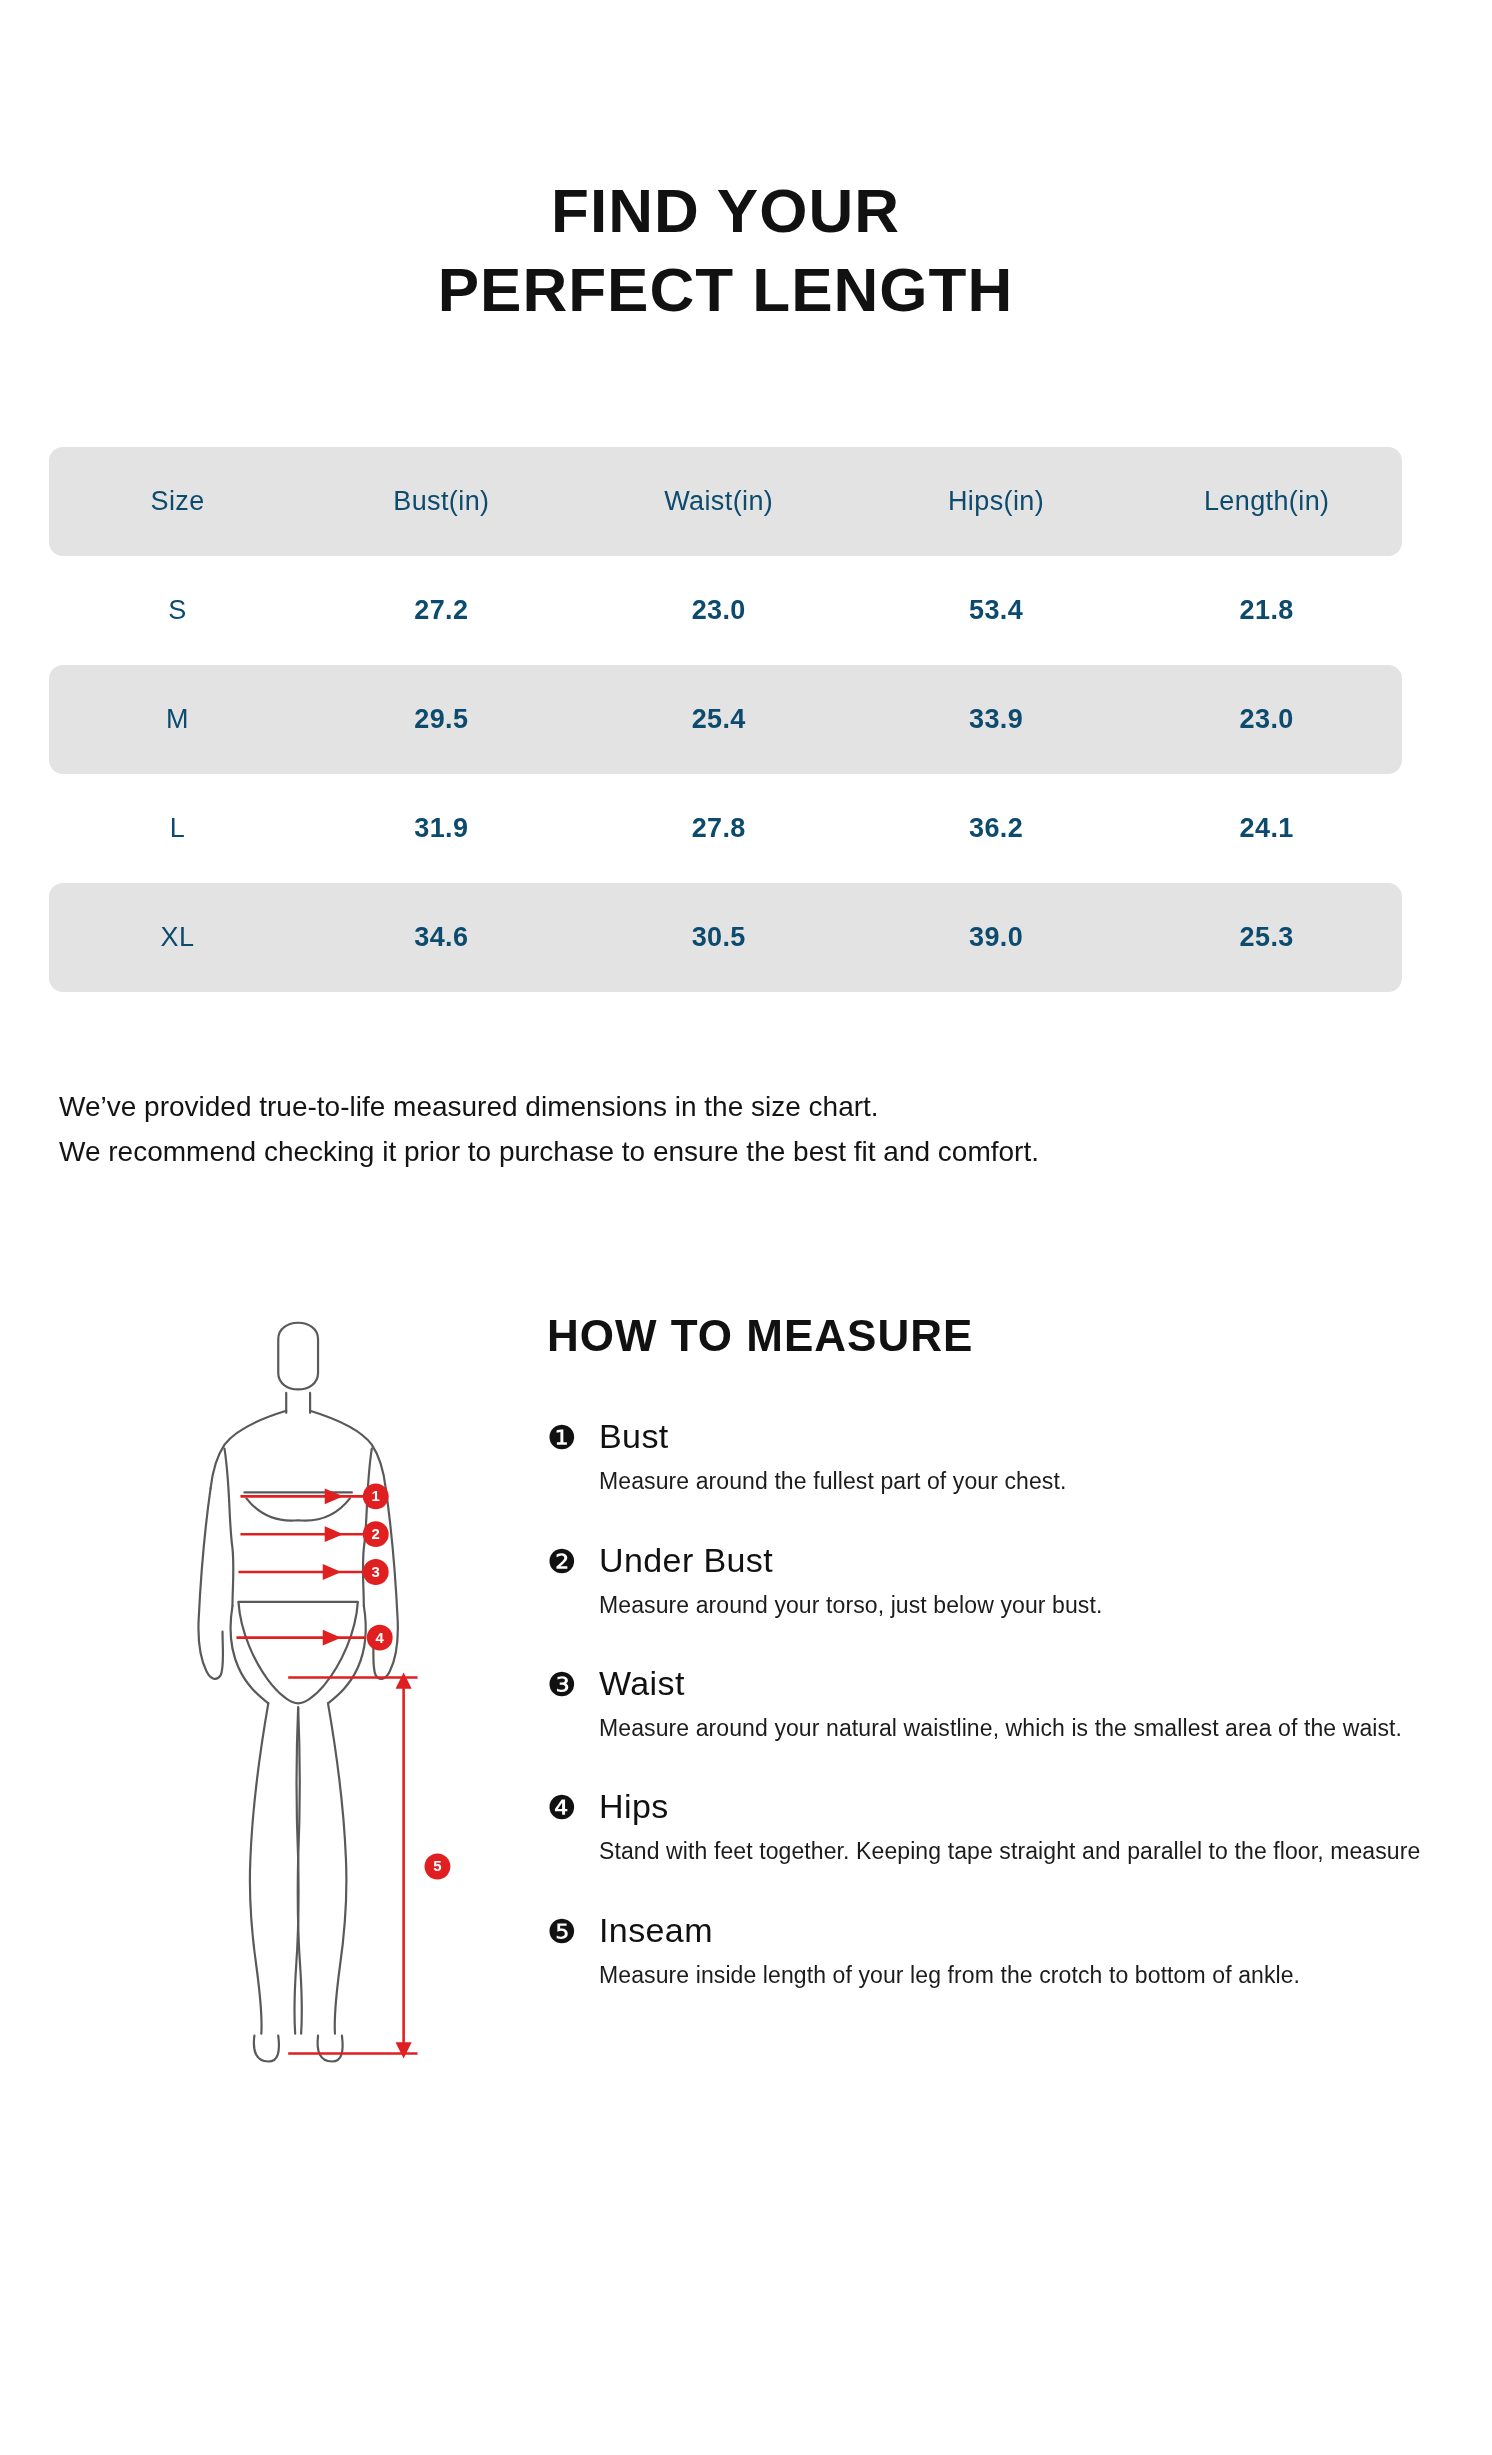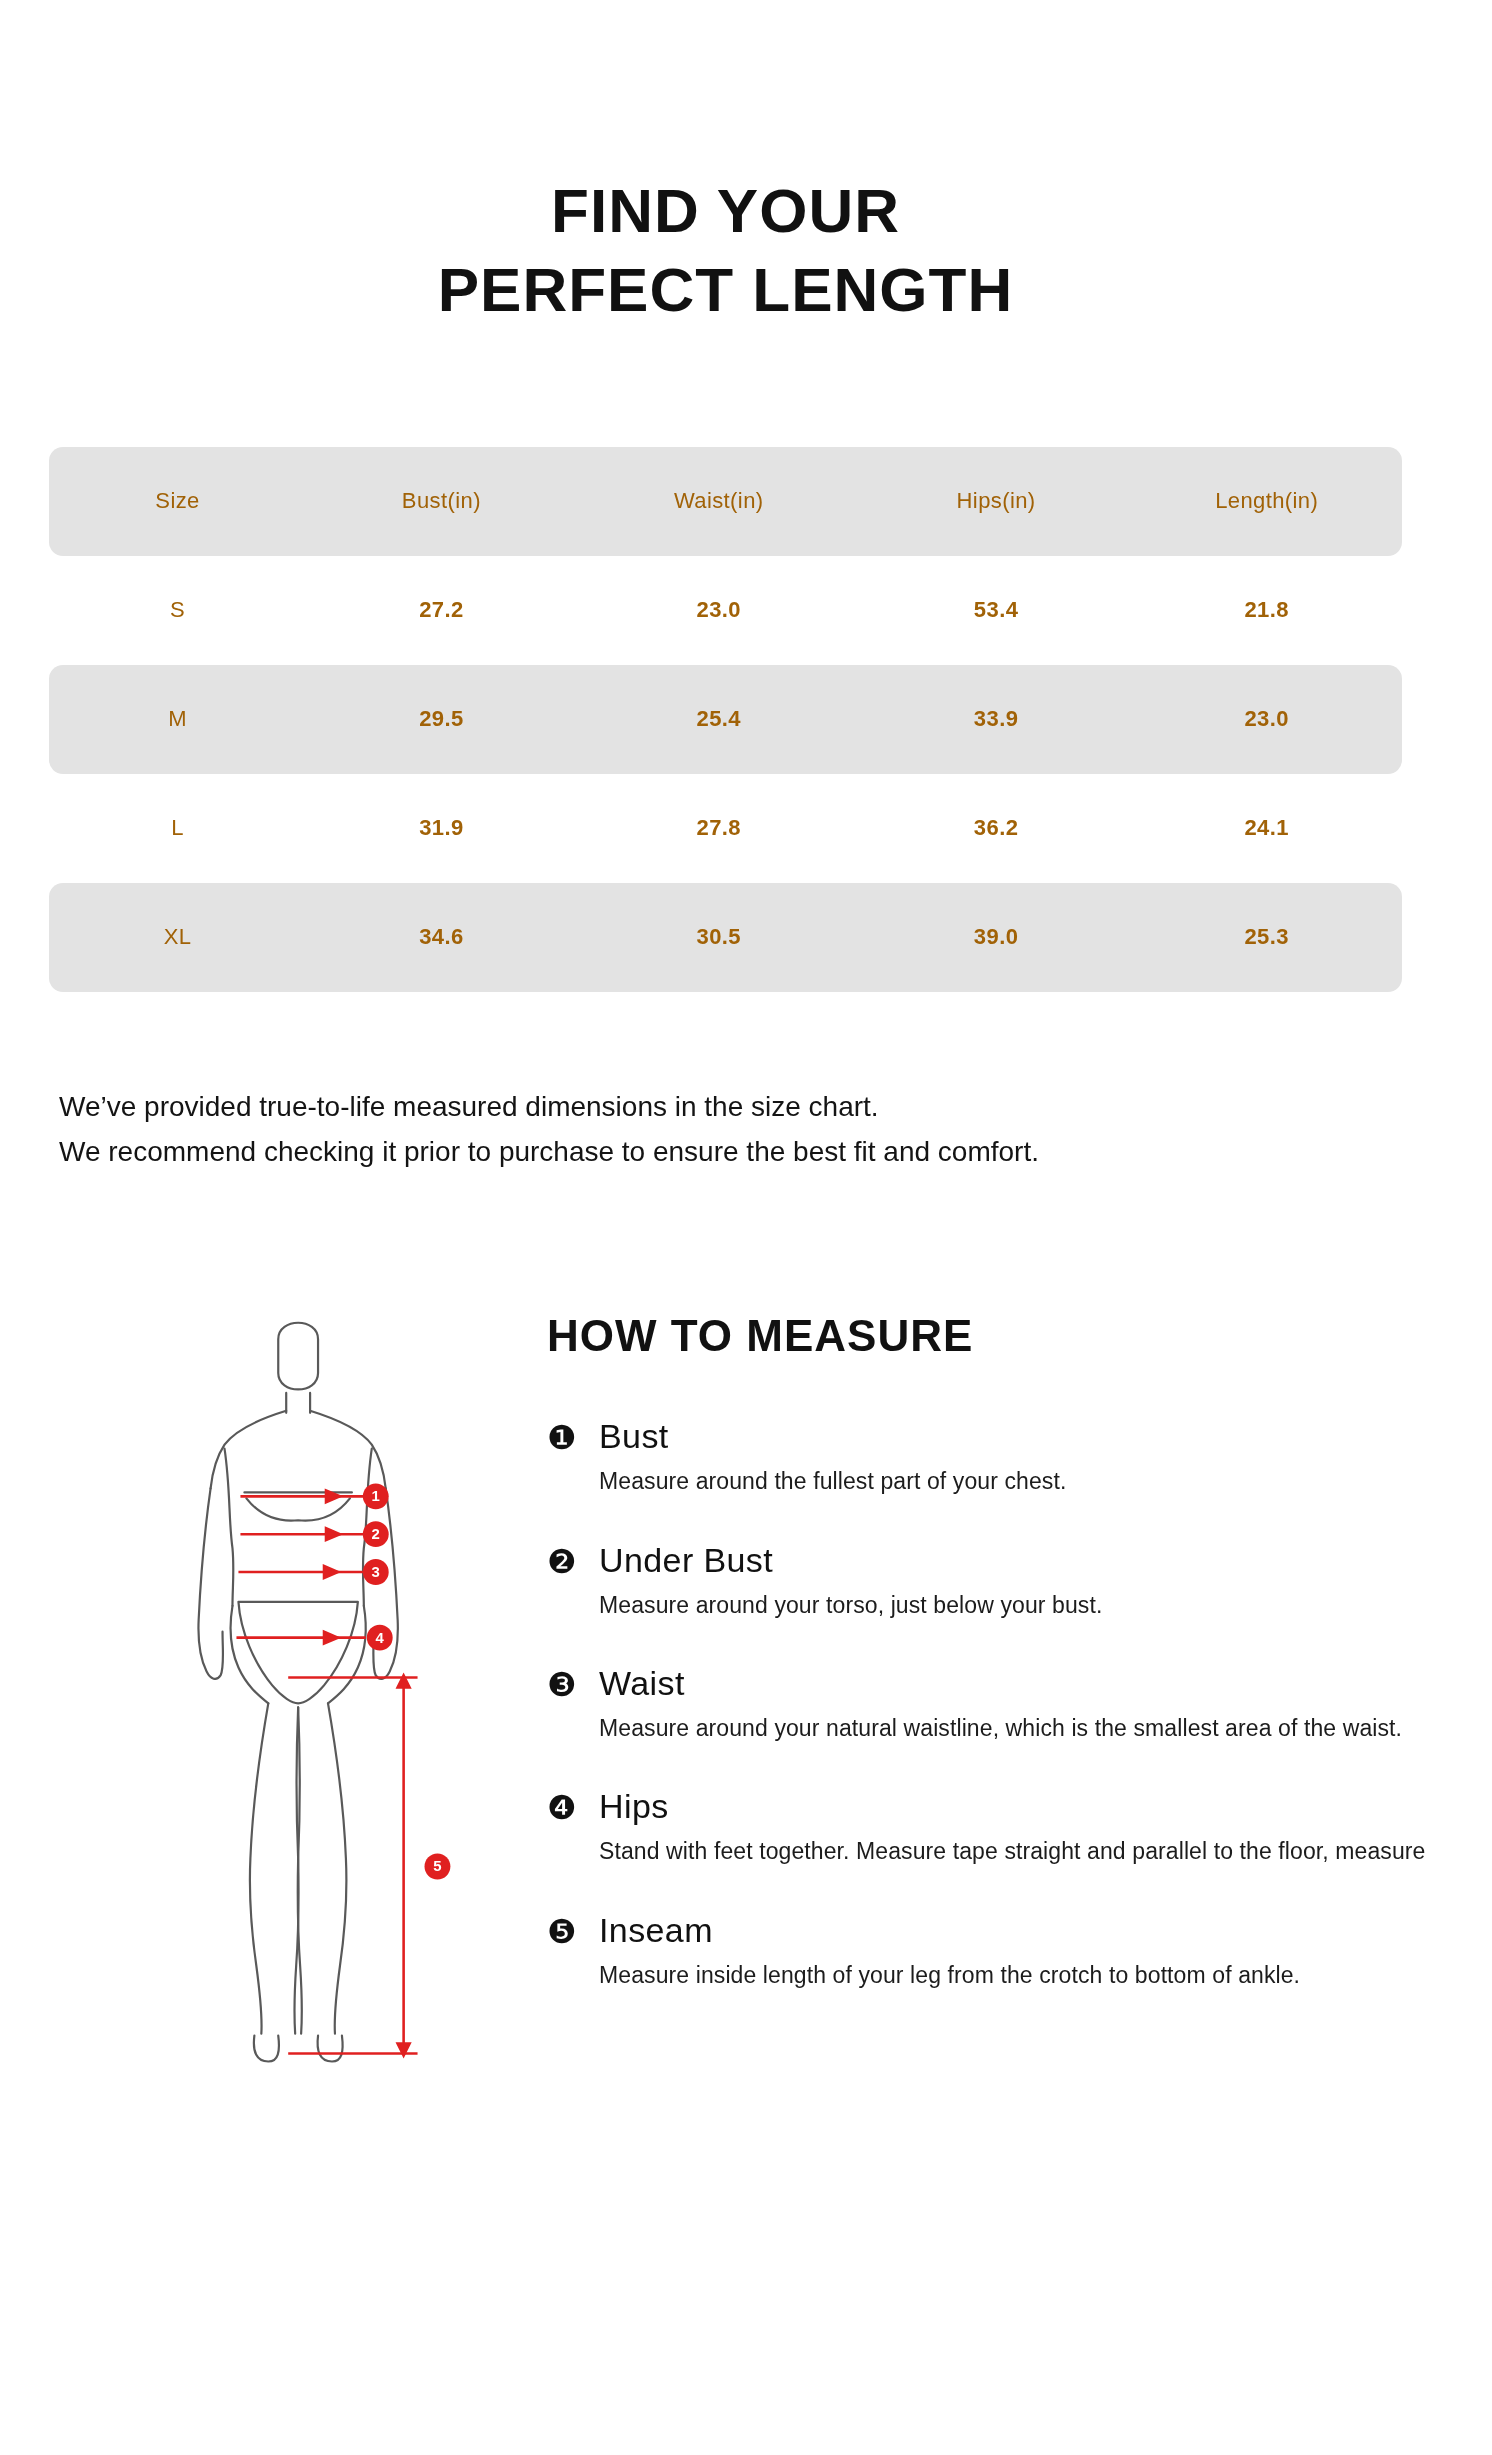--- a/index.html
+++ b/index.html
@@ -36,22 +36,22 @@
     width: 1353px;
   }
   table.size-table {
     width: 100%;
     border-collapse: separate;
     border-spacing: 0;
   }
   table.size-table th,
   table.size-table td {
     text-align: center;
-    font-size: 22px;
-    color: #a16207;
+    font-size: 27px;
+    color: #0c4a6e;
     height: 109px;
     vertical-align: middle;
   }
   table.size-table thead th {
     font-weight: normal;
     letter-spacing: 0.4px;
   }
   table.size-table tbody td {
     font-weight: bold;
     letter-spacing: 0.4px;
@@ -299,21 +299,21 @@
         <div class="item-body">
           <div class="item-head">Waist</div>
           <div class="item-desc">Measure around your natural waistline, which is the smallest area of the waist.</div>
         </div>
       </div>
 
       <div class="item">
         <div class="bullet">❹</div>
         <div class="item-body">
           <div class="item-head">Hips</div>
-          <div class="item-desc">Stand with feet together. Measure tape straight and parallel to the floor, measure</div>
+          <div class="item-desc">Stand with feet together. Keeping tape straight and parallel to the floor, measure</div>
         </div>
       </div>
 
       <div class="item">
         <div class="bullet">❺</div>
         <div class="item-body">
           <div class="item-head">Inseam</div>
           <div class="item-desc">Measure inside length of your leg from the crotch to bottom of ankle.</div>
         </div>
       </div>

